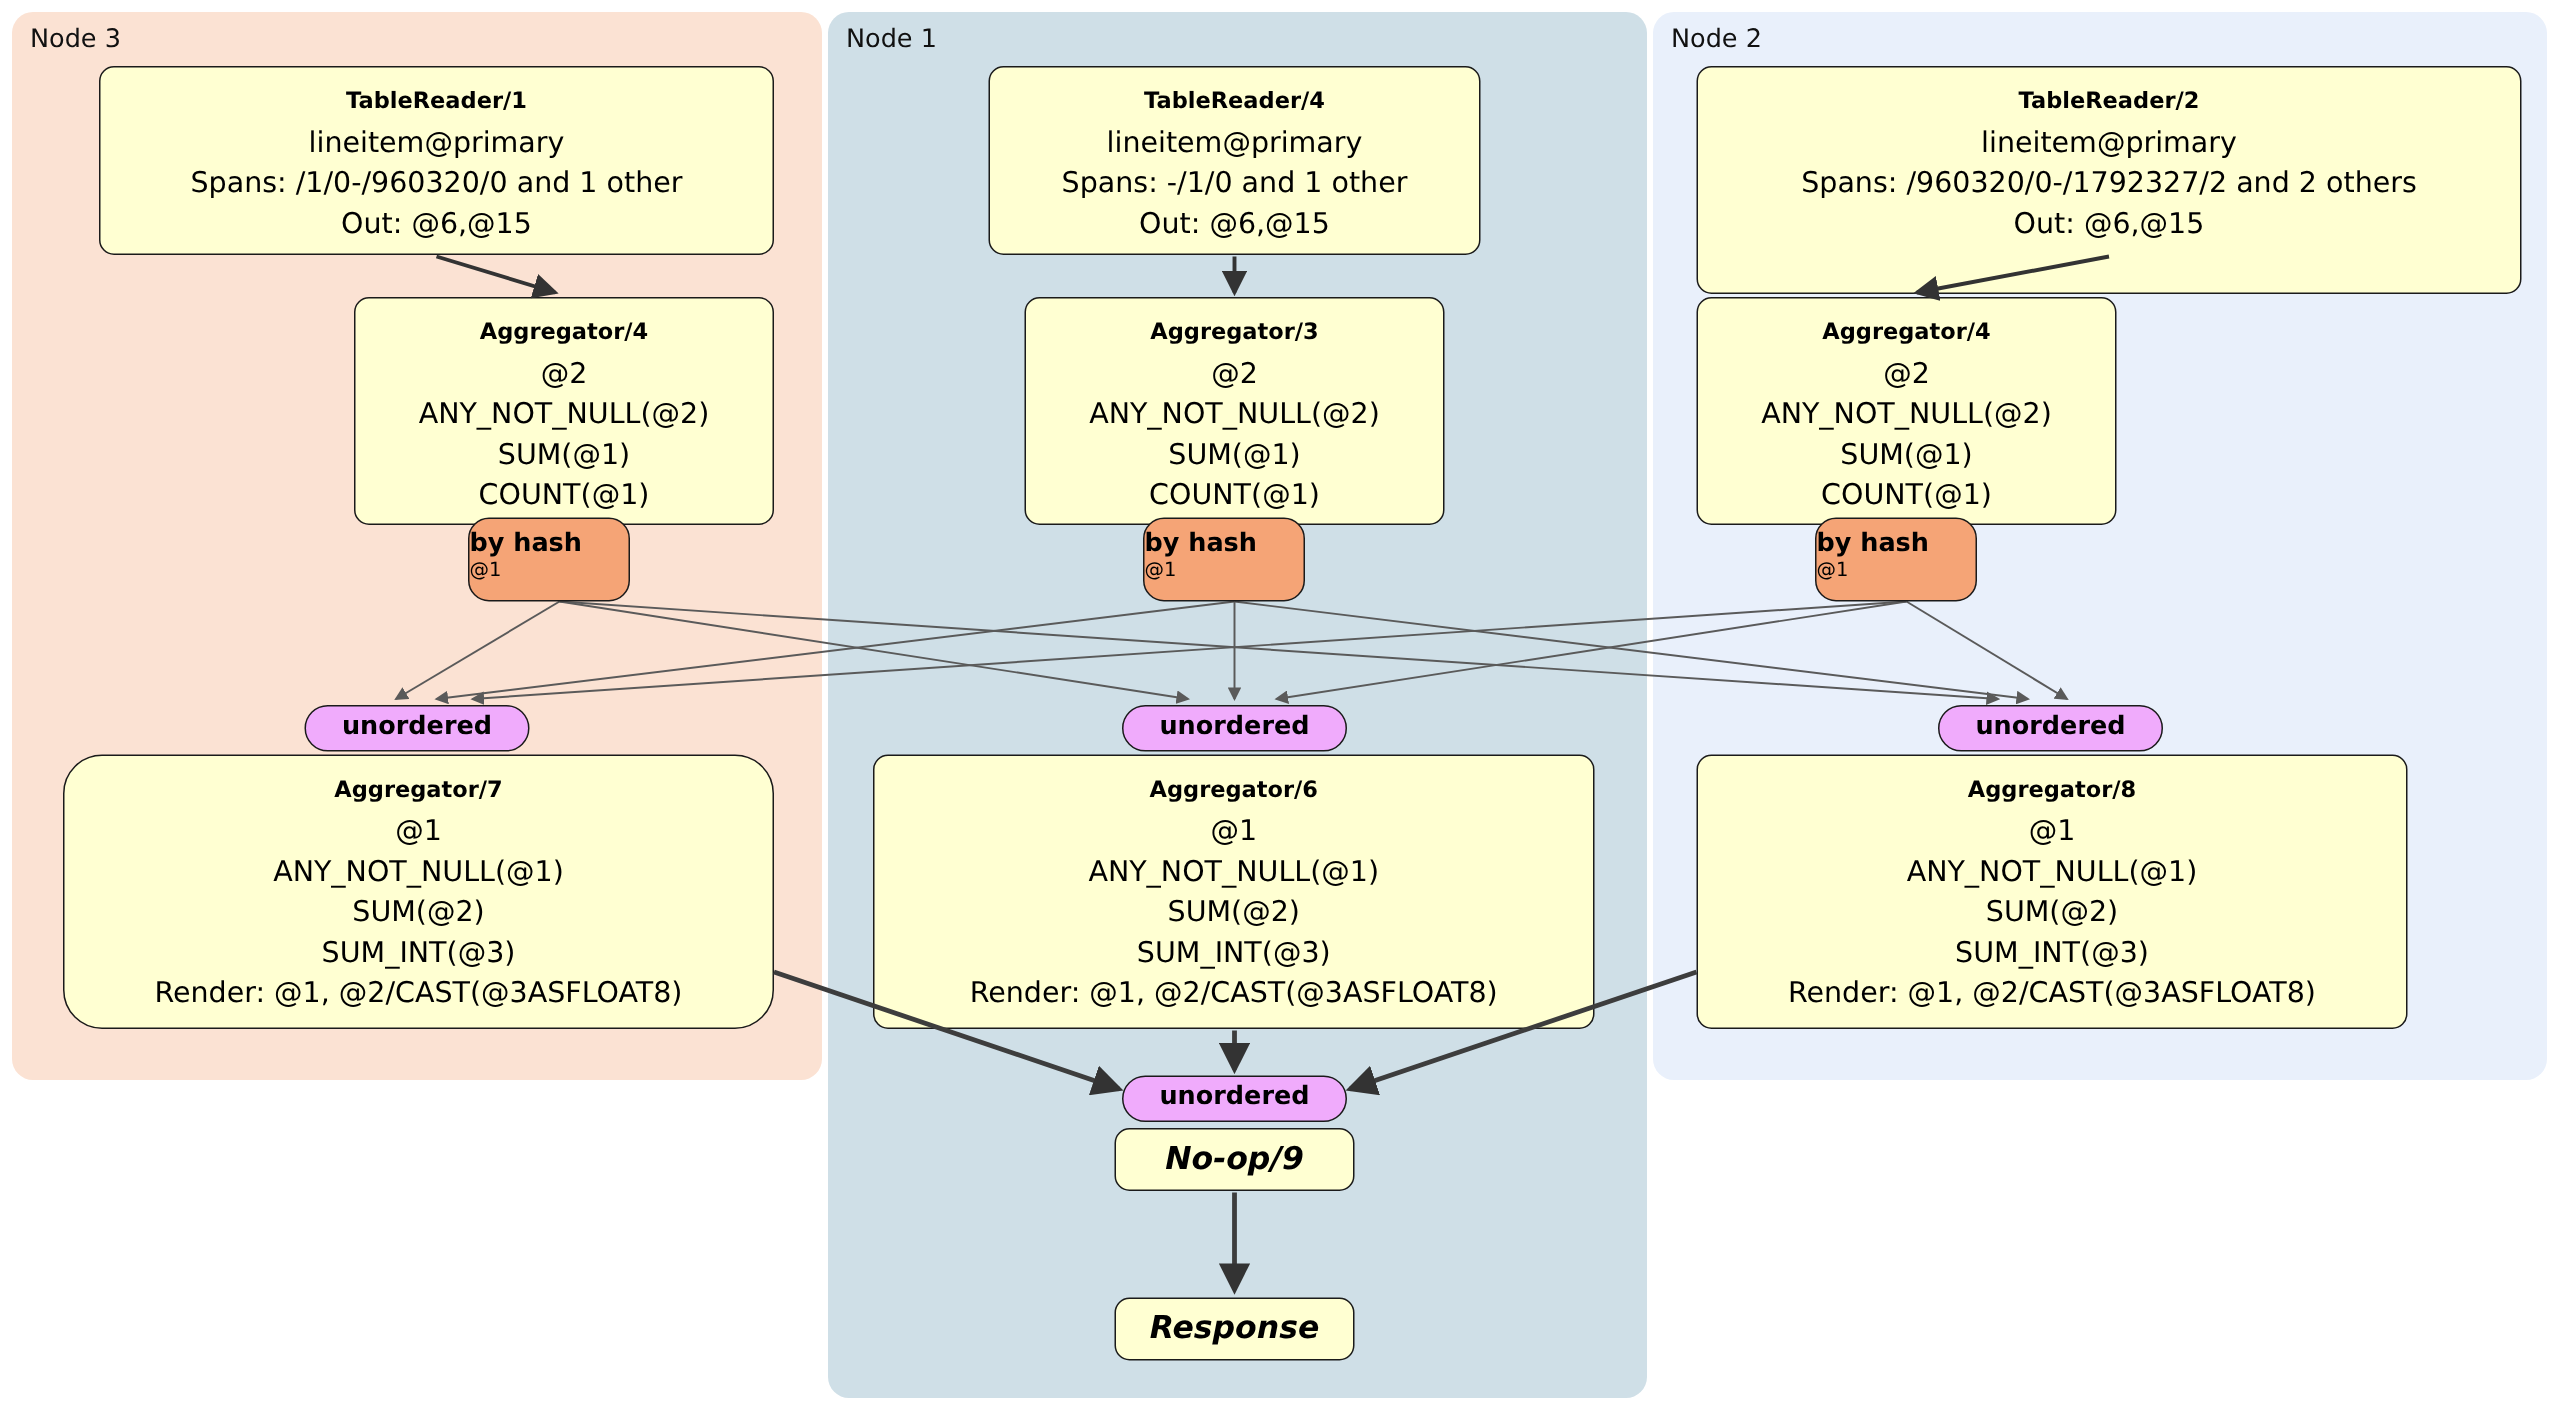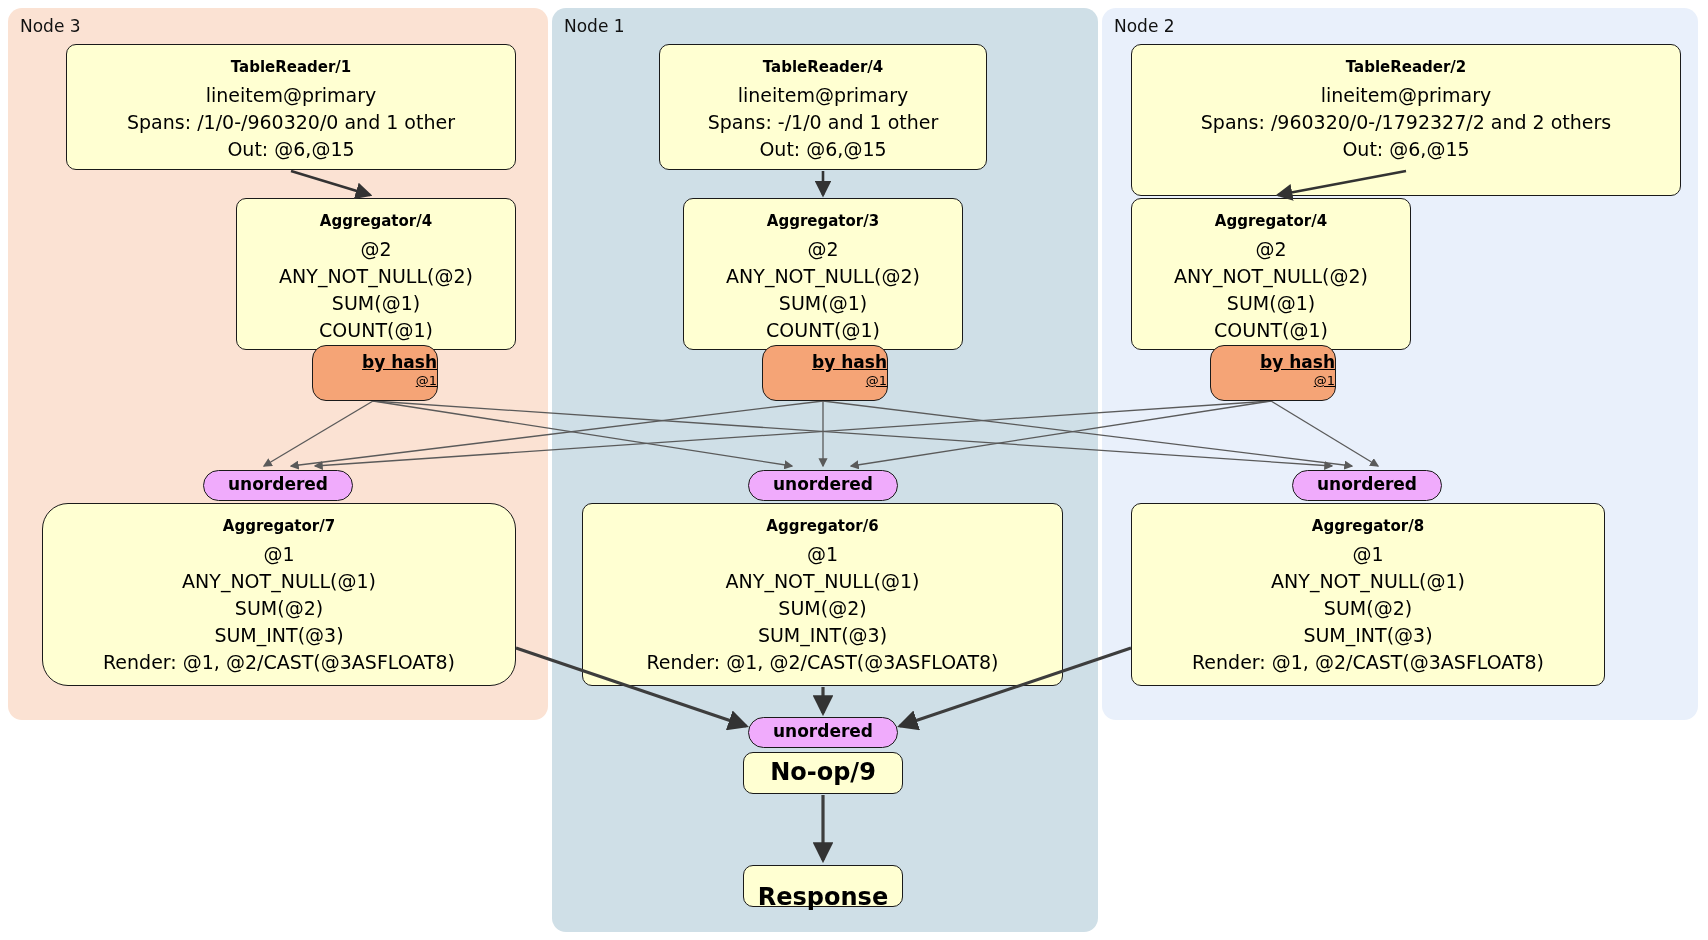--- a/index.html
+++ b/index.html
@@ -23,25 +23,25 @@
   .box-tr0  { left: 659px;  top: 44px;  width: 328px; height: 126px; }
   .box-tr2  { left: 1131px; top: 44px;  width: 550px; height: 152px; }
   .box-agg4 { left: 236px;  top: 198px; width: 280px; height: 152px; }
   .box-agg3 { left: 683px;  top: 198px; width: 280px; height: 152px; }
   .box-agg5 { left: 1131px; top: 198px; width: 280px; height: 152px; }
   .box-agg7 { left: 42px;   top: 503px; width: 474px; height: 183px; border-radius: 26px; }
   .box-agg6 { left: 582px;  top: 503px; width: 481px; height: 183px; }
   .box-agg8 { left: 1131px; top: 503px; width: 474px; height: 183px; }
 
   .box-noop     { left: 743px; top: 752px; width: 160px; height: 42px; padding-top: 4px; }
-  .box-response { left: 743px; top: 865px; width: 160px; height: 42px; padding-top: 16px; }
-  .box-noop .box-title, .box-response .box-title { font-size: 24px; line-height: 30px; }
+  .box-response { left: 743px; top: 865px; width: 160px; height: 42px; padding-top: 4px; }
+  .box-noop .box-title, .box-response .box-title { font-size: 21px; line-height: 30px; font-style: italic; }
 
-  .router { position: absolute; width: 126px; height: 56px; background: #f5a476; border: 1.5px solid #1a1a1a;
-            border-radius: 14px; text-align: right; z-index: 4; padding-top: 5px; text-decoration: underline; }
+  .router { position: absolute; width: 108px; height: 56px; background: #f5a476; border: 1.5px solid #1a1a1a;
+            border-radius: 14px; text-align: left; z-index: 4; padding-top: 5px; }
   .router-label { font-weight: bold; font-size: 17px; line-height: 22px; }
   .router-sub   { font-size: 13px; line-height: 16px; }
   .router-n3 { left: 312px;  top: 345px; }
   .router-n1 { left: 762px;  top: 345px; }
   .router-n2 { left: 1210px; top: 345px; }
 
   .stream { position: absolute; width: 150px; height: 31px; background: #f0abfc; border: 1.5px solid #1a1a1a;
             border-radius: 16px; text-align: center; z-index: 4; font-weight: bold; font-size: 17px; line-height: 27px; }
   .stream-n3  { left: 203px;  top: 470px; }
   .stream-n1  { left: 748px;  top: 470px; }

